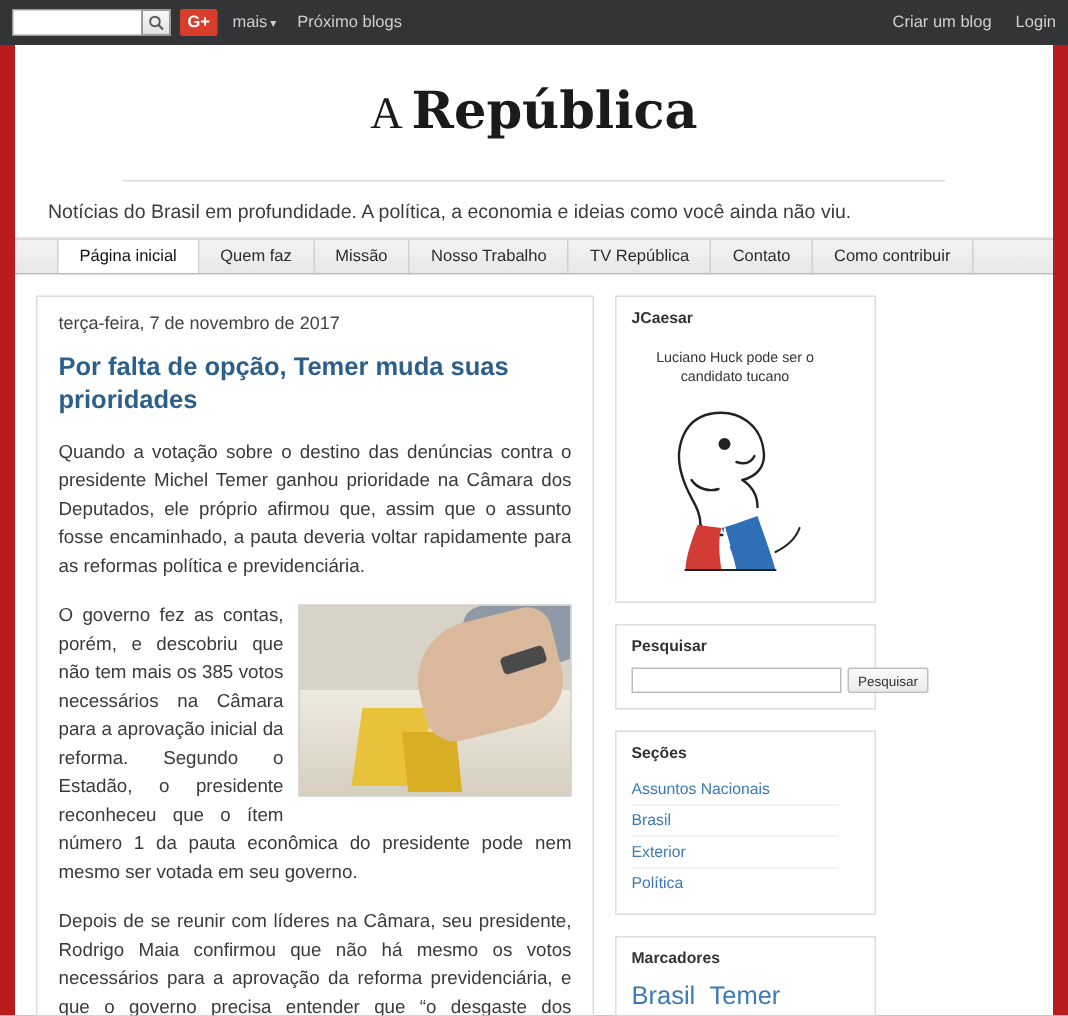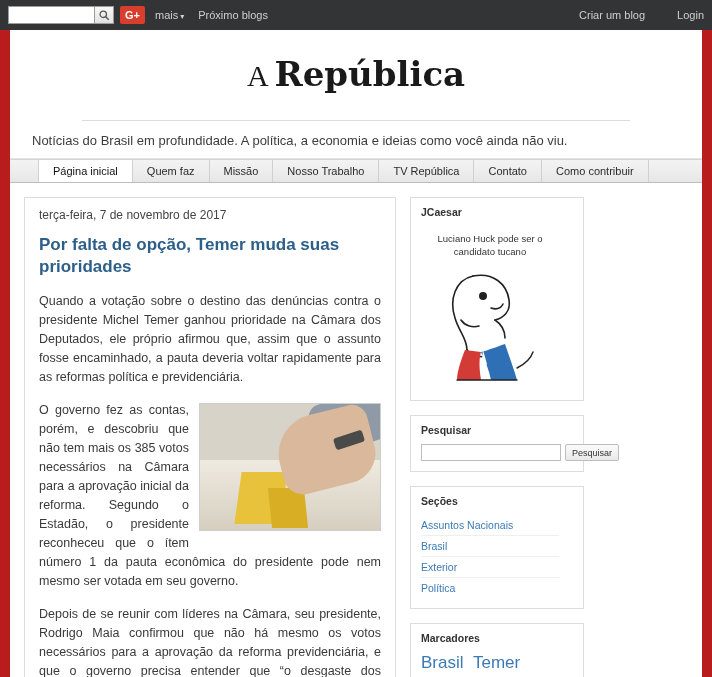--- a/index.html
+++ b/index.html
@@ -60,21 +60,21 @@
   .bbar-link {
     color: #cfcfcf;
     margin-right: 14px;
     text-decoration: none;
     font-size: 11px;
     white-space: nowrap;
     text-align: right;
   }
   .bbar-caret { font-size: 8px; margin-left: 2px; }
   .bbar-right { margin-left: auto; display: flex; align-items: center; }
-  .bbar-right .bbar-link { margin-right: 0; margin-left: 32px; }
+  .bbar-right .bbar-link { margin-right: 0; margin-left: 16px; }
 
   
   .outer {
     width: 712px;
     height: 647px;
     background: #b91c1c;
     padding: 0 10px;
     overflow: hidden;
   }
   .sheet {

